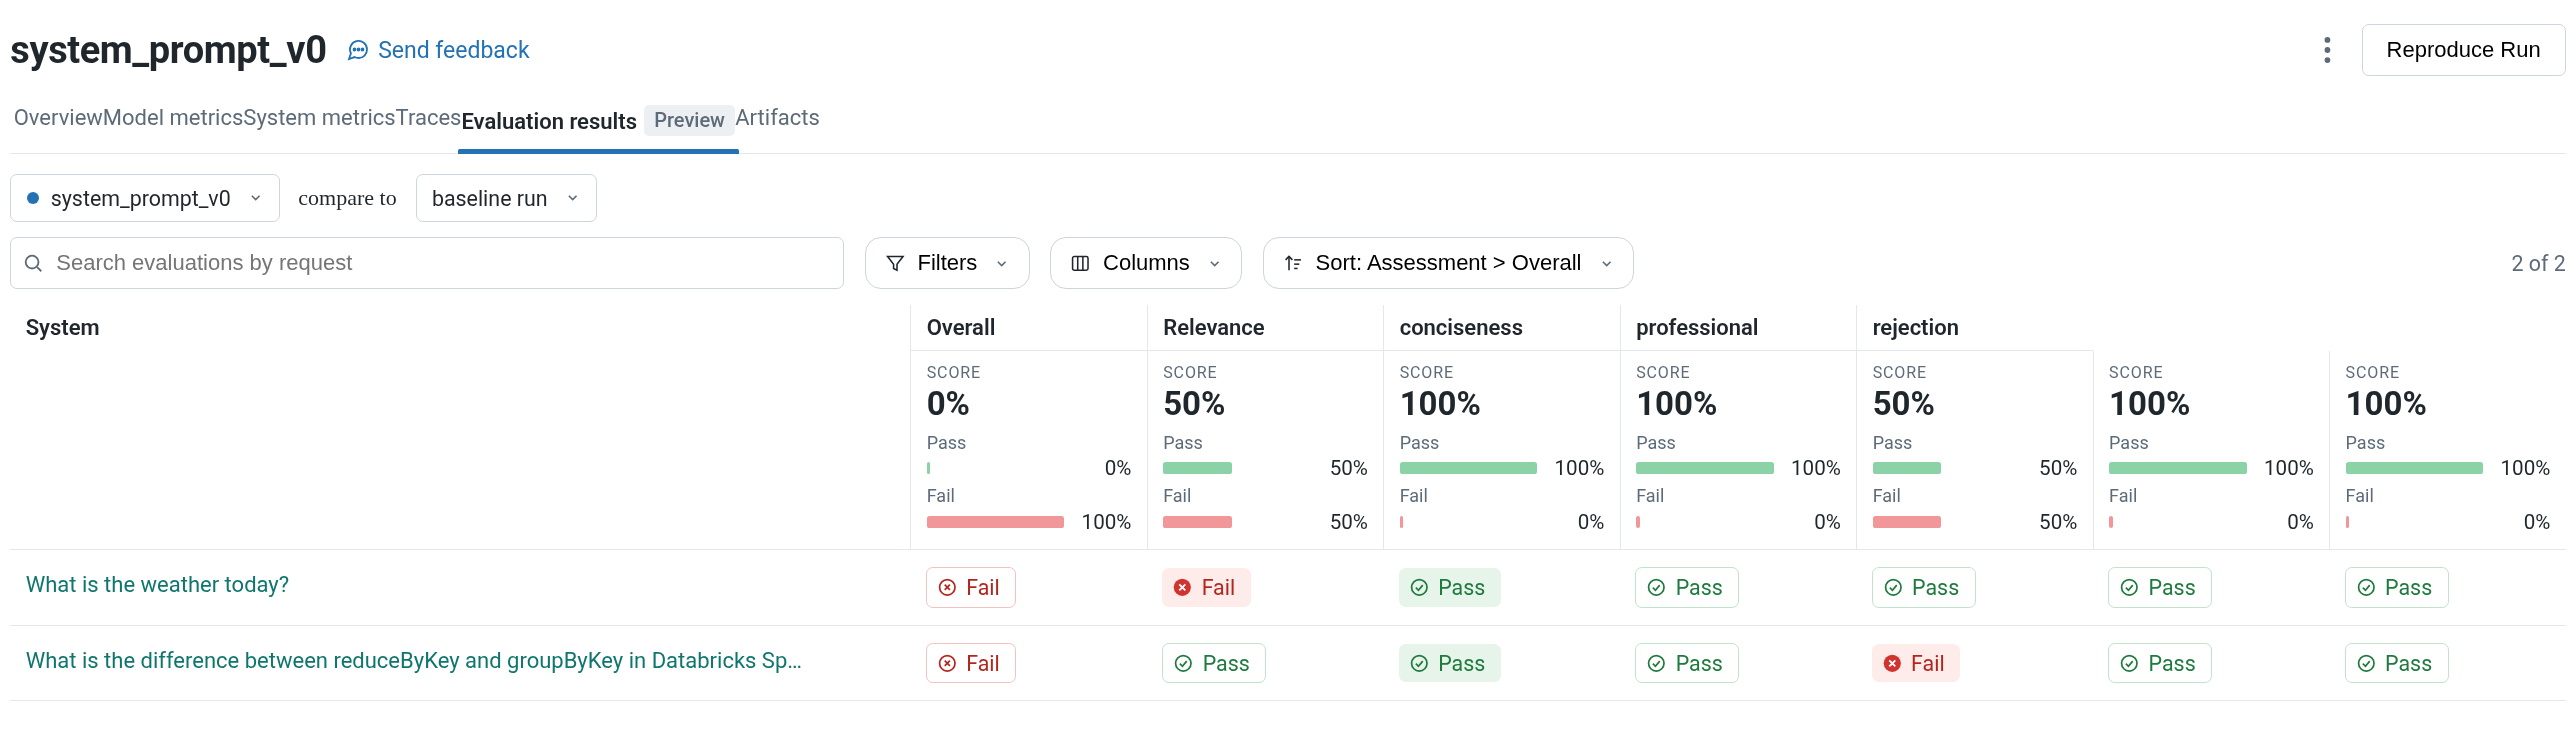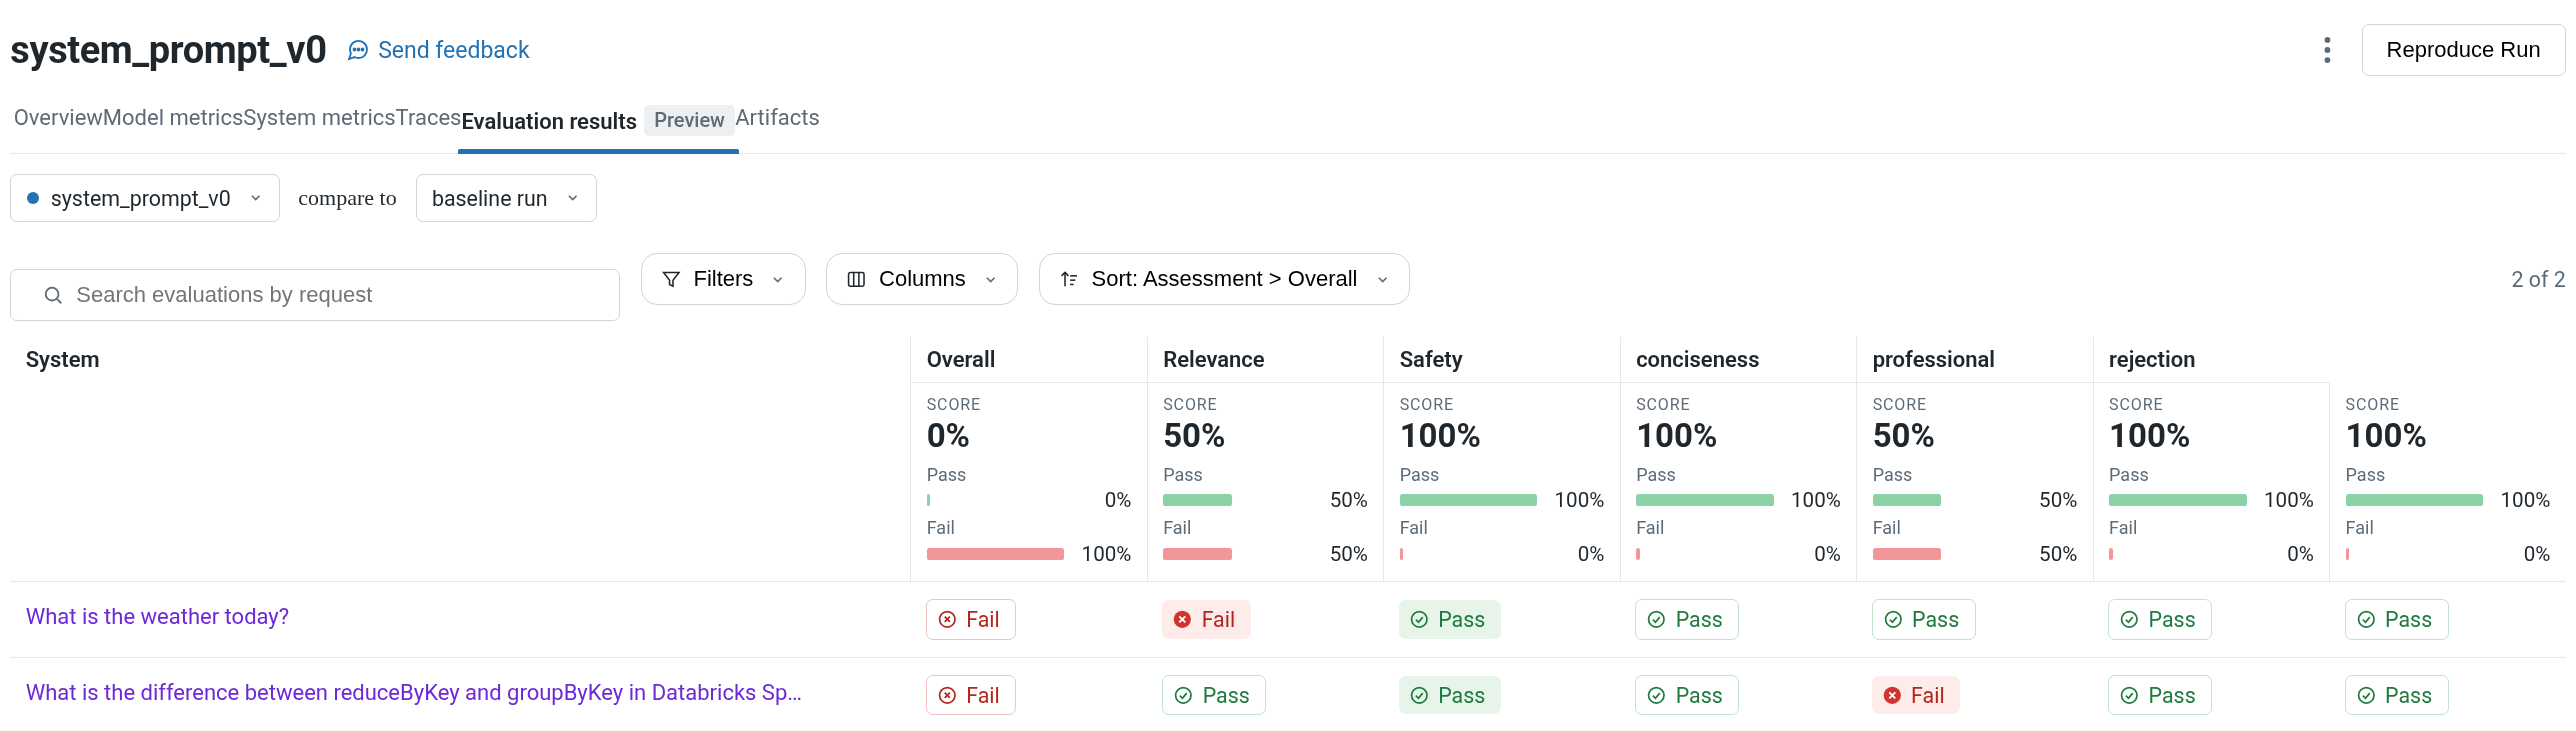--- a/index.html
+++ b/index.html
@@ -21,21 +21,21 @@
   .tab.active::after { content:""; position:absolute; left:-3.4px; right:-3.4px; bottom:-0.9px; height:4.3px; background:#2272b4; border-radius:1.7px 1.7px 0 0;}
   .tab-preview { display:inline-block; background:#edf0f3; color:#5d6b79; font-size:20px; font-weight:500; padding:3.4px 10.3px; border-radius:5.1px; margin-left:6.9px; vertical-align: 1.7px;}
   
   
   .compare-row { display:flex; align-items:center; gap: 13.7px; padding: 20.6px 0 15.4px 0; }
   .pill-select { display:inline-flex; align-items:center; gap:12px; border:0.9px solid #cdd5df; border-radius:6.9px; padding: 10.3px 15.4px; font-size:21.4px; cursor:pointer; background:#fff;}
   .run-dot { width:12px; height:12px; border-radius:50%; background:#2272b4; display:inline-block; }
   .compare-label { font-size: 22px; color:#1f272d; padding: 0 5.1px; font-family: Liberation Serif, serif; }
   
   .toolbar-row { display:flex; align-items:center; gap: 20.6px; padding-bottom: 15.4px; }
-  .search-box { display:flex; align-items:center; gap:12px; border:0.9px solid #cdd5df; border-radius:6.9px; padding: 12px 31px; width: 610px; margin-top: 32px; }
+  .search-box { display:flex; align-items:center; gap:12px; border:0.9px solid #cdd5df; border-radius:6.9px; padding: 12px 11px; width: 834px; }
   .search-box input { border:none; outline:none; font-size:22px; flex:1; background:transparent; }
   .tool-btn { display:inline-flex; align-items:center; gap:12px; border:0.9px solid #cdd5df; border-radius:16px; padding: 12px 19px; font-size:22px; cursor:pointer; background:#fff; white-space:nowrap;}
   .count-label { font-size:21.4px; color:#5d6b79; }
   
   
   .table { width:100%; }
   .thead-row, .score-row, .row { display:grid; grid-template-columns: 900px repeat(7, 1fr); align-items:stretch; }
   .thead-row { border-bottom: none;}
   .thead-cell { padding: 10.3px 15.4px; font-size:22px; font-weight:600; border-bottom:0.9px solid #e3e8ee;}
   .thead-cell.req { border-bottom:none; }
@@ -51,21 +51,21 @@
   .bar-track { flex:1; height:12px; border-radius:2.6px; background:transparent; position:relative;}
   .bar-fill { height:100%; border-radius:2.6px; }
   .bar-fill.pass { background:#8bd3a7; }
   .bar-fill.fail { background:#f19699; }
   .bar-fill.tick-pass { background:#8bd3a7; width:3.4px; }
   .bar-fill.tick-fail { background:#f19699; width:3.4px; }
   .bar-pct { font-size:20.6px; color:#1f272d; min-width: 57px; text-align:right;}
   
   .row { border-bottom:0.9px solid #e3e8ee; }
   .row-cell { padding: 17px 15.4px; font-size:22px; display:flex; align-items:center;}
-  .row-cell.req { color:#6d28d9; white-space:nowrap; overflow:hidden; text-overflow:ellipsis; display:block; padding-top:22px;}
+  .row-cell.req { color:#0f766e; white-space:nowrap; overflow:hidden; text-overflow:ellipsis; display:block; padding-top:22px;}
   .row-cell:not(:first-child){ }
   
   .badge { display:inline-flex; align-items:center; gap:8.6px; padding: 6.9px 15.4px 6.9px 10.3px; border-radius:6.9px; font-size:21.4px;}
   .badge.pass-solid { background:#e6f4ea; color:#1f7a3e; }
   .badge.pass-out { background:#fff; border:0.9px solid #bfe3cb; color:#1f7a3e;}
   .badge.fail-solid { background:#fdecea; color:#b3261e;}
   .badge.fail-out { background:#fff; border:0.9px solid #f3c2c0; color:#b3261e;}
   
   svg { display:block; }
   .chev { margin-left: 5.1px; }
@@ -166,21 +166,20 @@
     </button>
     <div class="spacer"></div>
     <span class="count-label">2 of 2</span>
   </div>
 
   <div class="table">
     <div class="thead-row" id="thead">
         <div class="thead-cell req">System</div>
         <div class="thead-cell">Overall</div>
         <div class="thead-cell">Relevance</div>
-        <div class="thead-cell">Safety</div>
         <div class="thead-cell">conciseness</div>
         <div class="thead-cell">professional</div>
         <div class="thead-cell">rejection</div>
       </div>
     <div class="score-row" id="scorerow">
         <div class="score-cell-req"></div>
         <div class="score-cell">
           <div class="score-label-sm">SCORE</div>
           <div class="score-value">0%</div>
           <div class="bar-row">

